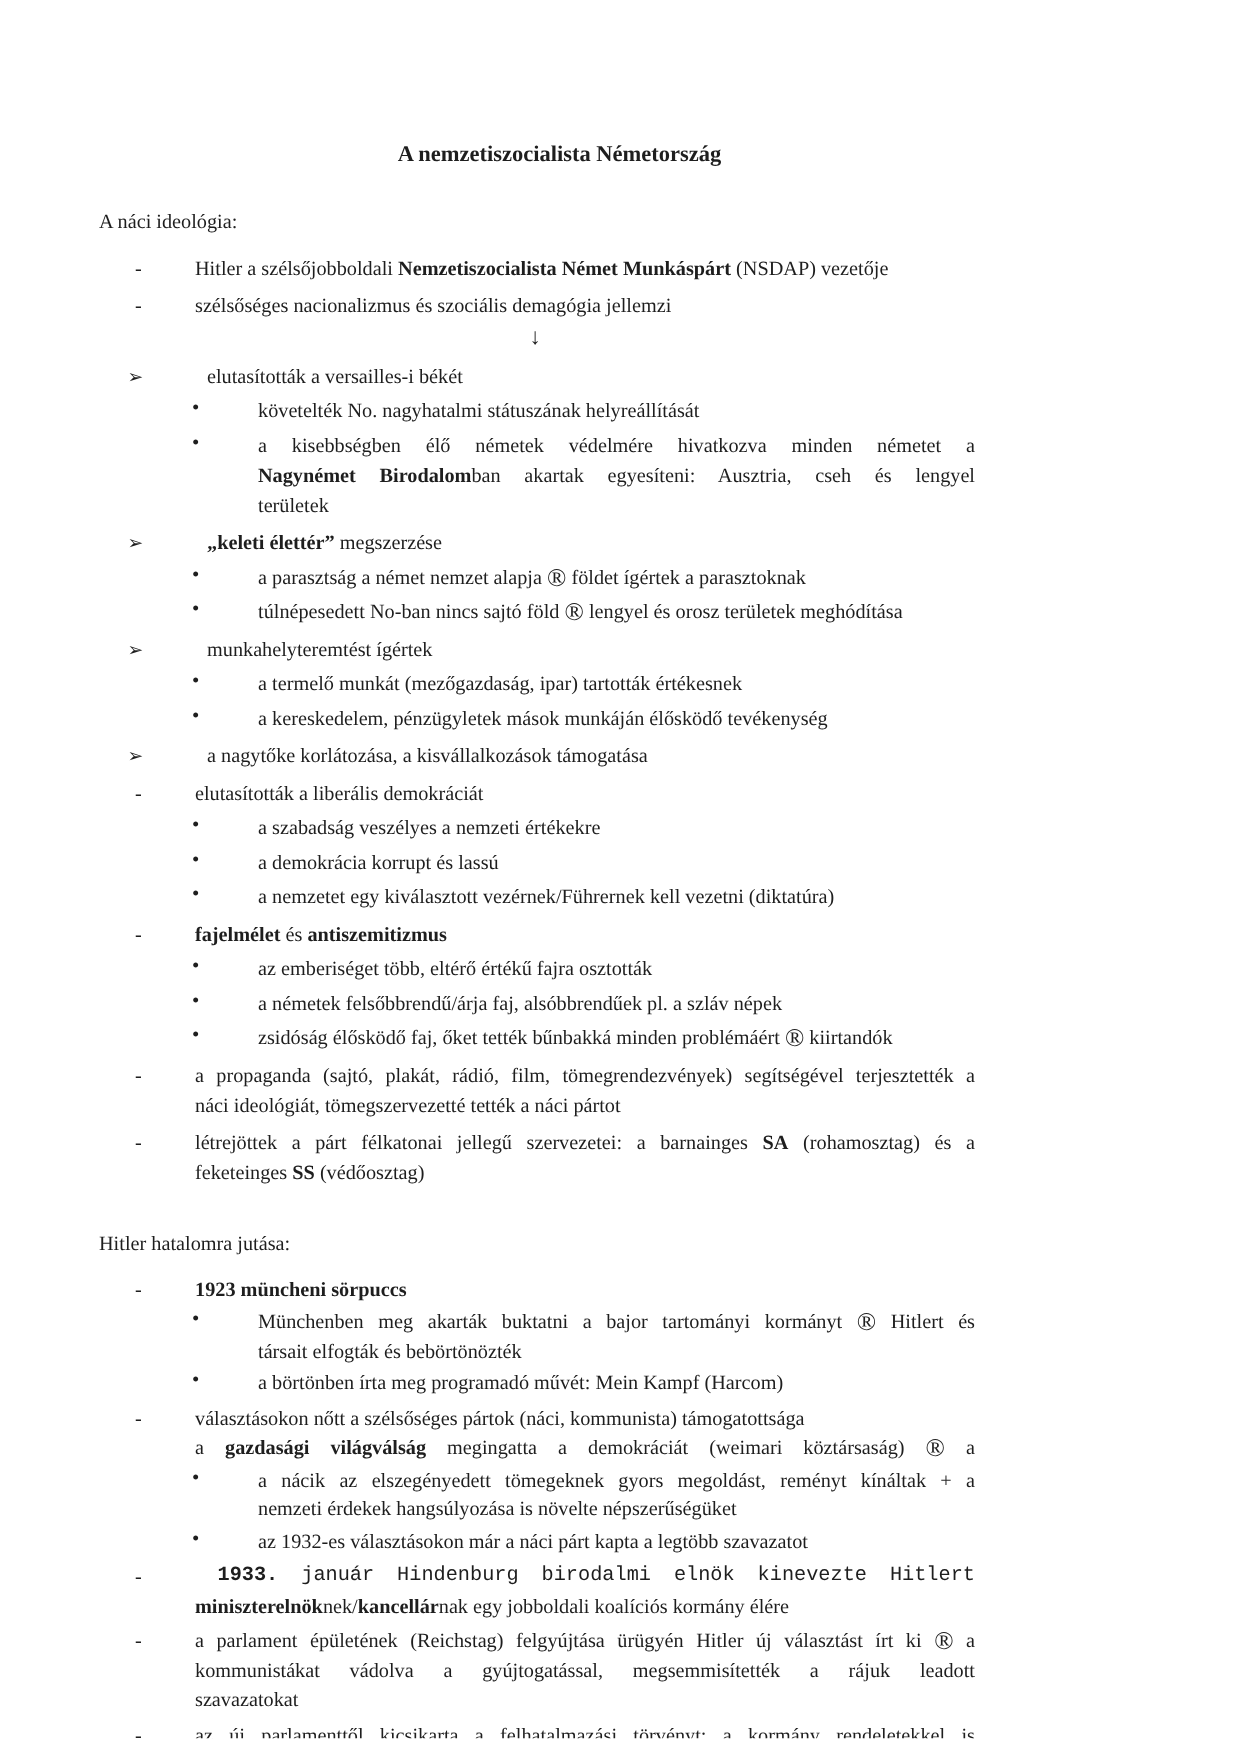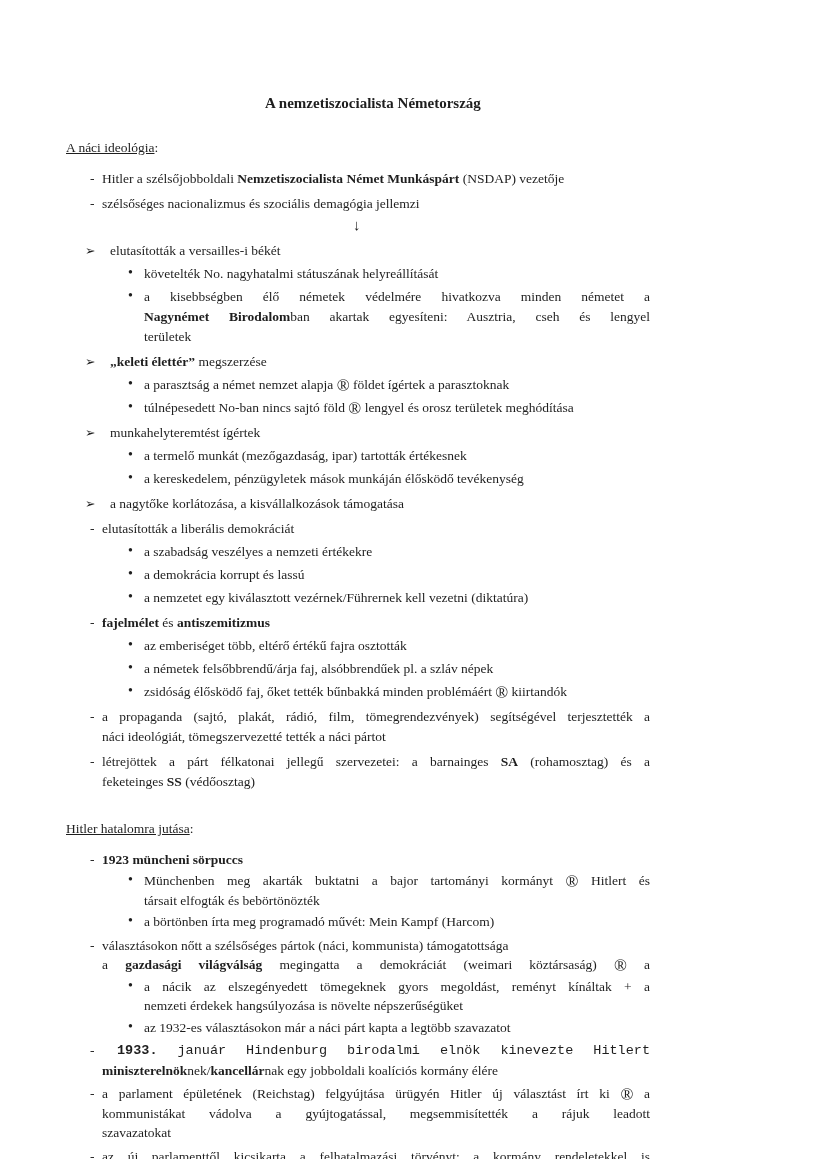--- a/index.html
+++ b/index.html
@@ -17,35 +17,35 @@
     filter:blur(0.22px);
   }
   .title{
     font-size:15px;
     font-weight:bold;
     text-align:center;
     margin:0 0 25px 30px;
   }
   .sec-heading{margin:0 0 11px 0;}
   .section + .section{margin-top:27px;}
-  .sec-heading .u{text-decoration:underline;}
+  .sec-heading .u{}
   .section.tight{line-height:19.5px;}
 
   .block{position:relative;margin-top:5px;}
   .bullet{position:absolute;top:0;}
   .b-dash{padding-left:36px;}
   .b-dash > .bullet{left:24px;}
   .b-arrow{padding-left:44px;}
   .b-arrow > .bullet{left:19px;font-size:12.5px;}
   .b-dot{padding-left:78px;margin-top:3px;}
   .b-dot > .bullet{left:62px;font-size:14px;top:-1px;}
   .tight .block{margin-top:4px;}
   .tight .b-dot{margin-top:2px;}
 
-  .ln{display:block;}
+  .ln{display:block;margin-left:28px;}
   .ln.jl{text-align:justify;text-align-last:justify;text-justify:inter-word;}
 
   .arrow-down{padding-left:287px;height:21px;margin:1px 0;font-size:15px;color:#222;}
   .reg{font-size:17px;line-height:0;vertical-align:-1.5px;}
   b{font-weight:bold;}
 </style>
 </head>
 <body>
 
 <div class="page">

